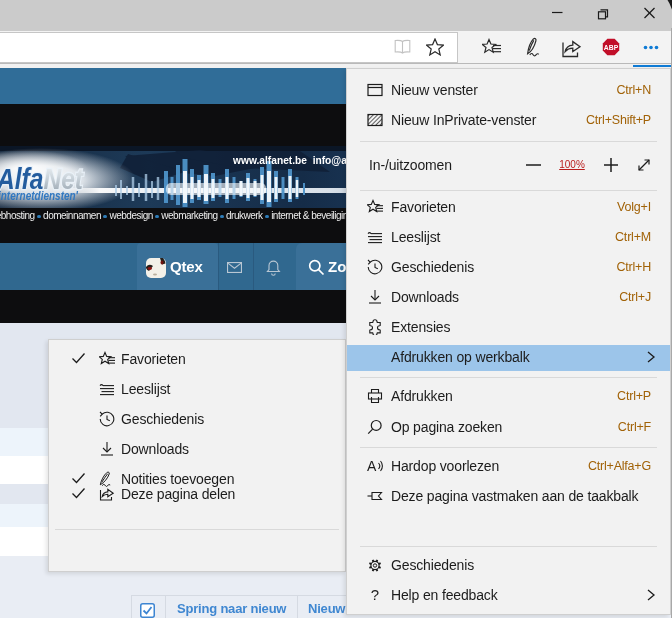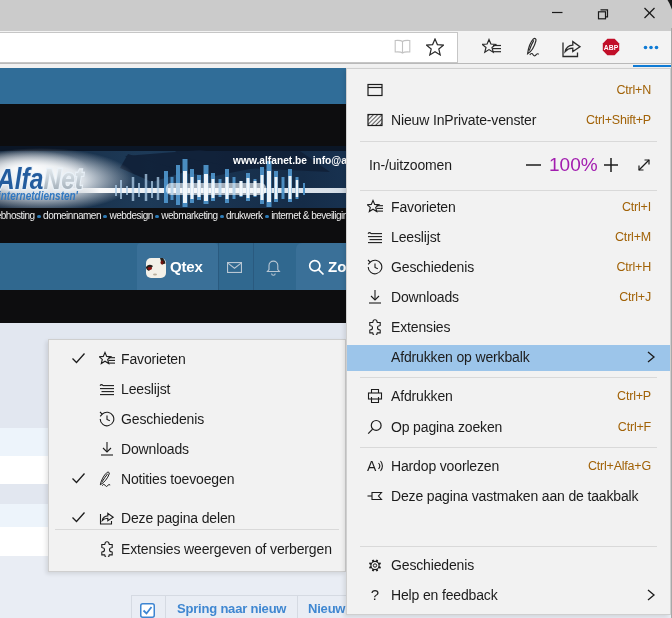--- a/index.html
+++ b/index.html
@@ -319,71 +319,66 @@
       </svg>
     <svg class="ic" viewBox="0 0 16 16">
         <g stroke="#1c1c1c" stroke-width="1" fill="none">
       <path d="M1.3,13.8 C2,10 4.5,4.2 8.2,1.3 C9.6,0.6 10.6,1.6 10.2,3 C8.8,7.2 5,11.8 1.3,13.8 z"></path>
       <path d="M2.8,11.2 C4.6,8.4 6.6,5.2 8.6,2.8"></path>
       <path d="M3.2,14.6 q1.6,-2.6 3,-0.2 q1.3,2.2 2.7,0 q0.9,-1.5 2.3,-0.4"></path>
     </g>
       </svg>
     <div class="lb">Notities toevoegen</div>
   </div>
-  <div class="srow" style="top:163px;">
+  <div class="srow" style="top:139px;">
     <svg class="ck" viewBox="0 0 15 15">
         <polyline points="1.5,7.5 5.5,11.5 13.5,2.5" fill="none" stroke="#1c1c1c" stroke-width="1.3"></polyline>
       </svg>
     <svg class="ic" viewBox="0 0 16 16">
         <g stroke="#1c1c1c" stroke-width="1.1" fill="none">
       <polyline points="1.5,4 1.5,14 12.5,14 12.5,11"></polyline>
       <path d="M3.2,10.5 C3.8,7.6 5.8,6.1 8.8,5.9 L8.8,3.4 L14.2,7.2 L8.8,10.8 L8.8,8.3 C6.4,8.4 4.6,9.1 3.2,10.5 z"></path>
     </g>
       </svg>
     <div class="lb">Deze pagina delen</div>
   </div>
   <div class="msep" style="top:189px;left:6px;right:6px;"></div>
-  <div class="srow" style="top:194px;">
-    <svg class="ic" viewBox="0 0 16 16">
-      <path d="M6,2.8 a2,2 0 0 1 4,0 l0.3,0.7 h2.9 v2.9 l-0.7,0.3 a2,2 0 0 0 0,4 l0.7,0.3 v2.9 h-2.9 l-0.3,0.7 a2,2 0 0 1 -4,0 l-0.3,-0.7 H2.8 v-2.9 l0.7,-0.3 a2,2 0 0 0 0,-4 L2.8,6.4 V3.5 h2.9 z" fill="none" stroke="#1c1c1c" stroke-width="1.1"></path>
-    </svg>
-    <div class="lb">Extensies weergeven of verbergen</div>
-  </div>
 </div>
 
 <div class="abs" id="menu">
   <div id="hl"></div>
   <div class="mrow" style="top:6px;">
     <svg class="ic" viewBox="0 0 16 16">
         <g stroke="#1c1c1c" stroke-width="1.2" fill="none">
       <rect x="1" y="2.5" width="14" height="11"></rect>
           <line x1="1" y1="5.5" x2="15" y2="5.5"></line>
     </g>
       </svg>
+    <div class="lb">Nieuw venster</div>
       <div class="sc">Ctrl+N</div>
   </div>
   <div class="mrow" style="top:36px;">
     <svg class="ic" viewBox="0 0 16 16">
       <defs>
           <pattern id="hatch" width="3" height="3" patternTransform="rotate(45)" patternUnits="userSpaceOnUse">
         <line x1="0" y1="0" x2="0" y2="3" stroke="#1c1c1c" stroke-width="1.4"></line>
           </pattern>
         </defs>
       <rect x="1" y="2.5" width="14" height="11" fill="url(#hatch)" stroke="#1c1c1c" stroke-width="1.2"></rect>
     </svg>
     <div class="lb">Nieuw InPrivate-venster</div>
       <div class="sc">Ctrl+Shift+P</div>
   </div>
   <div class="msep" style="top:72px;"></div>
   <div class="mrow" style="top:79px;height:34px;">
     <div class="lb" style="left:22px;line-height:34px;">In-/uitzoomen</div>
     <svg class="abs" style="left:179px;top:16px" width="15" height="2" viewBox="0 0 15 2">
         <line x1="0" y1="1" x2="15" y2="1" stroke="#1c1c1c" stroke-width="1.5"></line>
       </svg>
-    <div class="abs" style="left:202px;top:0;width:46px;text-align:center;line-height:34px;font-size:19px;color:#a21caf;">100%</div>
+    <div class="abs" style="left:202px;top:0;width:46px;text-align:center;line-height:34px;font-size:10px;color:#b91c1c;text-decoration:underline;">100%</div>
     <svg class="abs" style="left:257px;top:10px" width="14" height="14" viewBox="0 0 14 14">
         <g stroke="#1c1c1c" stroke-width="1.5">
           <line x1="0" y1="7" x2="14" y2="7"></line>
           <line x1="7" y1="0" x2="7" y2="14"></line>
         </g>
       </svg>
     <svg class="abs" style="left:290px;top:10px" width="14" height="14" viewBox="0 0 14 14">
         <g stroke="#1c1c1c" stroke-width="1.2" fill="none">
       <line x1="2" y1="12" x2="12" y2="2"></line>
           <polyline points="7.5,2 12,2 12,6.5"></polyline>
@@ -395,21 +390,21 @@
   <div class="mrow" style="top:123px;">
     <svg class="ic" viewBox="0 0 16 16">
         <g stroke="#1c1c1c" stroke-width="1.1" fill="none">
       <polygon points="6,1.5 7.7,5.4 11.9,5.7 8.7,8.4 9.7,12.5 6,10.2 2.3,12.5 3.3,8.4 0.1,5.7 4.3,5.4"></polygon>
       <line x1="9.5" y1="6.7" x2="16" y2="6.7"></line>
           <line x1="9.5" y1="9.4" x2="16" y2="9.4"></line>
           <line x1="9.5" y1="12.1" x2="16" y2="12.1"></line>
     </g>
       </svg>
     <div class="lb">Favorieten</div>
-      <div class="sc">Ctrl+I</div>
+      <div class="sc">Volg+I</div>
   </div>
   <div class="mrow" style="top:153px;">
     <svg class="ic" viewBox="0 0 16 16">
         <g stroke="#1c1c1c" stroke-width="1.1" fill="none">
       <path d="M1,4.6 q1.5,-2 3,0"></path>
           <line x1="4" y1="4.6" x2="15" y2="4.6"></line>
       <line x1="1" y1="7.6" x2="15" y2="7.6"></line>
           <line x1="2.5" y1="10.6" x2="15" y2="10.6"></line>
           <line x1="1" y1="13.6" x2="15" y2="13.6"></line>
     </g>

